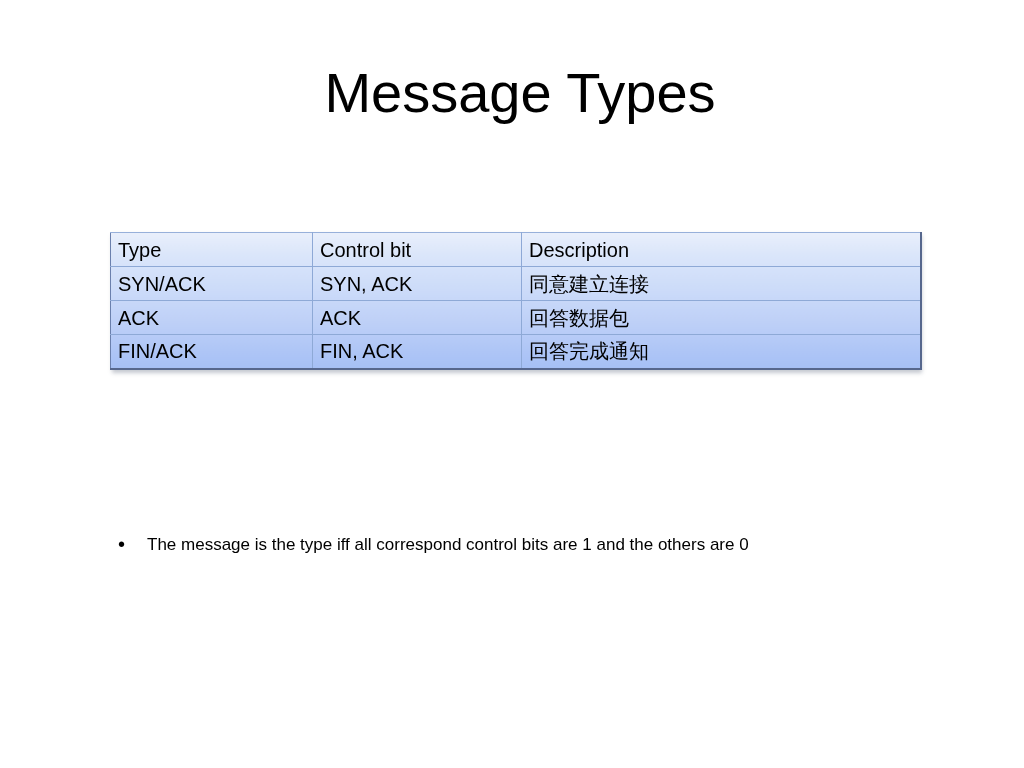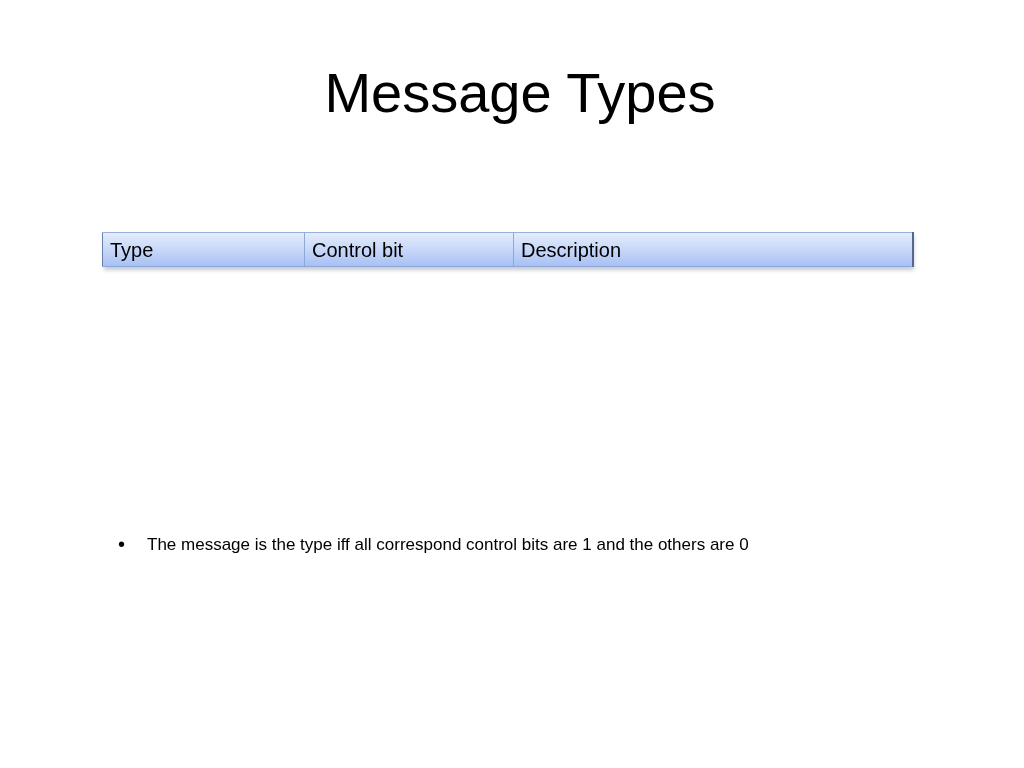--- a/index.html
+++ b/index.html
@@ -27,21 +27,21 @@
     color: #000000;
     letter-spacing: 0px;
     line-height: 72px;
     white-space: nowrap;
     margin-left: 8px;
   }
 
   
   .msg-table-wrap {
     position: absolute;
-    left: 102px;
+    left: 110px;
     top: 232px;
     width: 810px;
     box-shadow: 2px 3px 4px rgba(90, 100, 120, 0.35);
   }
   table.msg-table {
     border-collapse: collapse;
     width: 810px;
     table-layout: fixed;
     background: linear-gradient(to bottom, #e9effb 0%, #dbe6fa 16%, #cddcf9 40%, #bed0f7 66%, #aec5f6 88%, #a6c0f5 100%);
   }
@@ -130,20 +130,35 @@
       <col class="col-desc">
     </colgroup>
     <thead>
       <tr class="header-row">
         <th>Type</th>
         <th>Control bit</th>
         <th>Description</th>
       </tr>
     </thead>
     <tbody>
+      <tr>
+        <td>SYN/ACK</td>
+        <td>SYN, ACK</td>
+        <td class="cjk">同意建立连接</td>
+      </tr>
+      <tr>
+        <td>ACK</td>
+        <td>ACK</td>
+        <td class="cjk">回答数据包</td>
+      </tr>
+      <tr>
+        <td>FIN/ACK</td>
+        <td>FIN, ACK</td>
+        <td class="cjk">回答完成通知</td>
+      </tr>
     </tbody>
   </table>
 </div>
 
 <div class="bullet-block">
   <div class="bullet-row">
     <span class="bullet-dot">•</span>
     <span class="bullet-text">The message is the type iff all correspond control bits are 1 and the others are 0</span>
   </div>
 </div>

